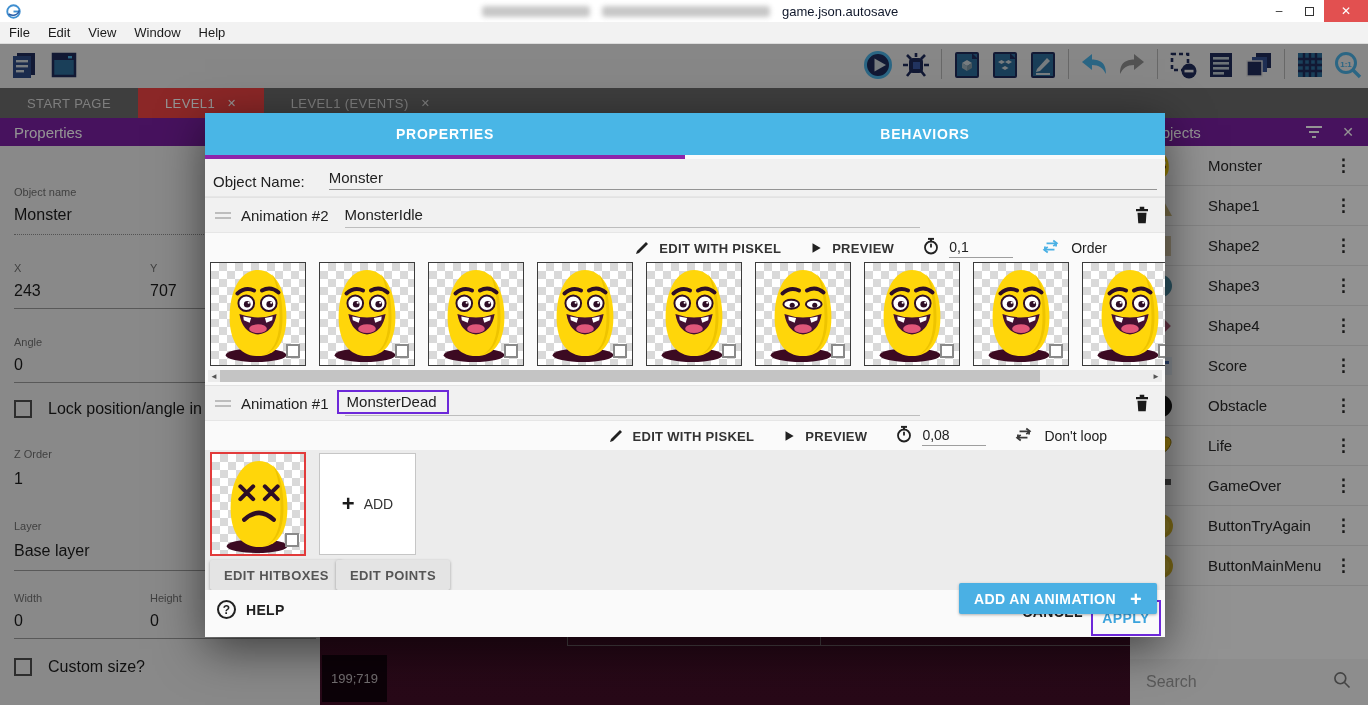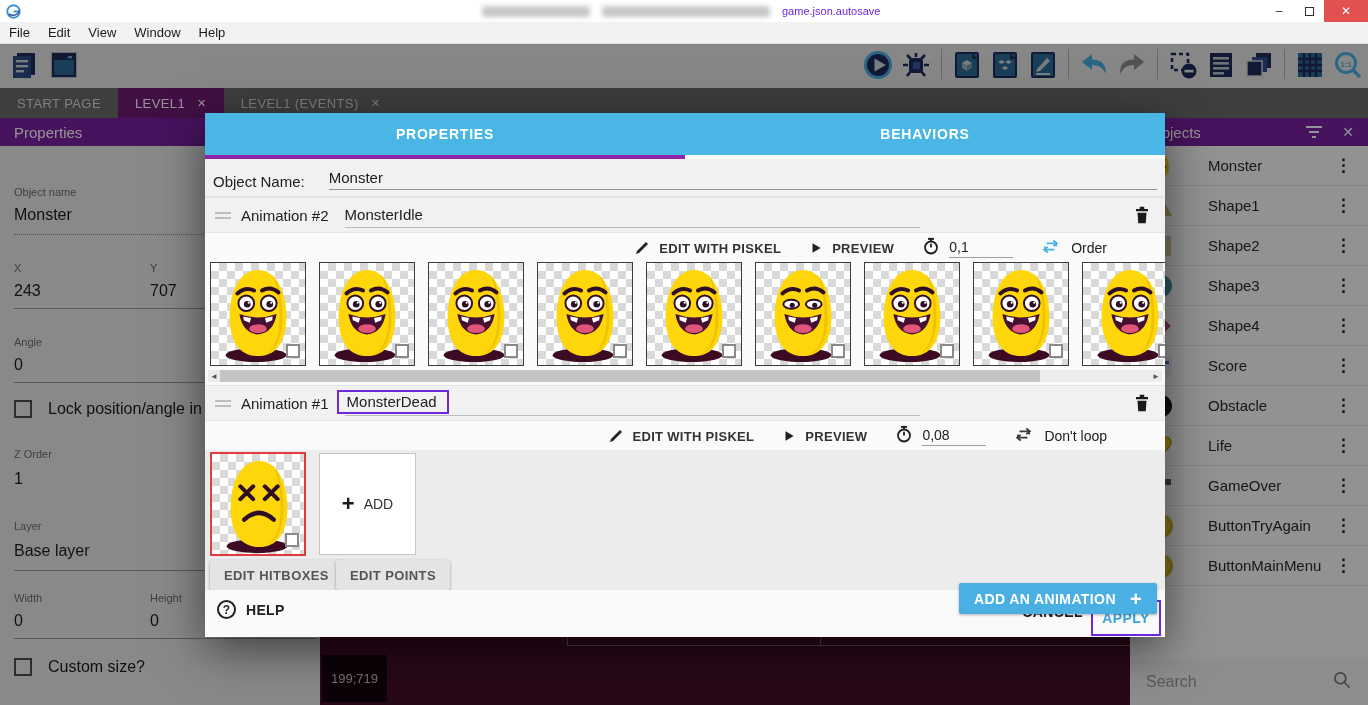--- a/index.html
+++ b/index.html
@@ -5,41 +5,41 @@
 *{margin:0;padding:0;box-sizing:border-box}
 html,body{width:1368px;height:705px;overflow:hidden}
 body{font-family:"Liberation Sans",sans-serif;background:#000}
 #stage{position:relative;width:1368px;height:705px;background:#fff;overflow:hidden}
 
 
 .titlebar{position:absolute;top:0;left:0;right:0;height:22px;background:#fff;z-index:60;display:flex;align-items:center}
 .logo{margin-left:6px;display:flex;align-items:center}
 .title-center{position:absolute;left:482px;top:0;height:22px;display:flex;align-items:center;gap:12px}
 .blur-blob{height:11px;border-radius:3px;background:#c7c7c7;filter:blur(2.5px)}
-.title-text{font-size:11px;color:#6d28d9;white-space:nowrap}
+.title-text{font-size:13px;color:#0f172a;white-space:nowrap}
 .win-controls{position:absolute;right:0;top:0;height:22px;display:flex;align-items:stretch}
 .win-btn{width:30px;display:flex;align-items:center;justify-content:center;font-size:12px;color:#333}
 .max-glyph{width:9px;height:9px;border:1px solid #333;display:inline-block}
 .win-close{width:44px;background:#e25050;color:#fff;font-size:12px}
 
 
 .menubar{position:absolute;top:22px;left:0;right:0;height:22px;background:#f2f2f2;z-index:60;display:flex;align-items:center;border-bottom:1px solid #dcdcdc}
 .menu-item{padding:0 9px;font-size:13px;color:#1a1a1a}
 
 
 .app{position:absolute;top:44px;left:0;right:0;bottom:0;background:#8a8a8a}
 .toolbar{position:absolute;top:0;left:0;right:0;height:44px;background:#e8e8e8}
 .tb-left{position:absolute;left:8px;top:5px;display:flex;gap:8px;align-items:center}
 .tb-right{position:absolute;right:4px;top:5px;display:flex;gap:6px;}
 .tb-icon{width:32px;height:32px;display:flex;align-items:center;justify-content:center}
 .tb-sep{width:1px;height:30px;background:#b3b3b3;margin:0 3px}
 
 .tabstrip{position:absolute;top:44px;left:0;right:0;height:30px;background:#6b6b6b;display:flex;align-items:stretch}
-.tab{display:flex;align-items:center;gap:12px;padding:0 17px;font-size:13px;color:#d9d9d9;letter-spacing:.4px;white-space:nowrap}
-.tab.active{background:#701a75;color:#fff}
+.tab{display:flex;align-items:center;gap:12px;padding:0 27px;font-size:13px;color:#d9d9d9;letter-spacing:.4px;white-space:nowrap}
+.tab.active{background:#ef4444;color:#fff}
 .tab-close{font-size:11px}
 
 
 .panel-left{position:absolute;top:74px;left:0;width:320px;bottom:0;background:#ededed;overflow:hidden}
 .panel-header{height:28px;background:#7b1fa2;color:#fff;font-size:15px;display:flex;align-items:center;padding:0 14px}
 .pl-body{position:relative;height:calc(100% - 28px)}
 .p-label{position:absolute;font-size:11px;color:#6f6f6f}
 .p-value{position:absolute;font-size:16px;color:#1c1c1c}
 .p-line{position:absolute;left:14px;right:4px;border-bottom:1px solid #9a9a9a}
 .p-line.dotted{border-bottom:1px dotted #8f8f8f}

